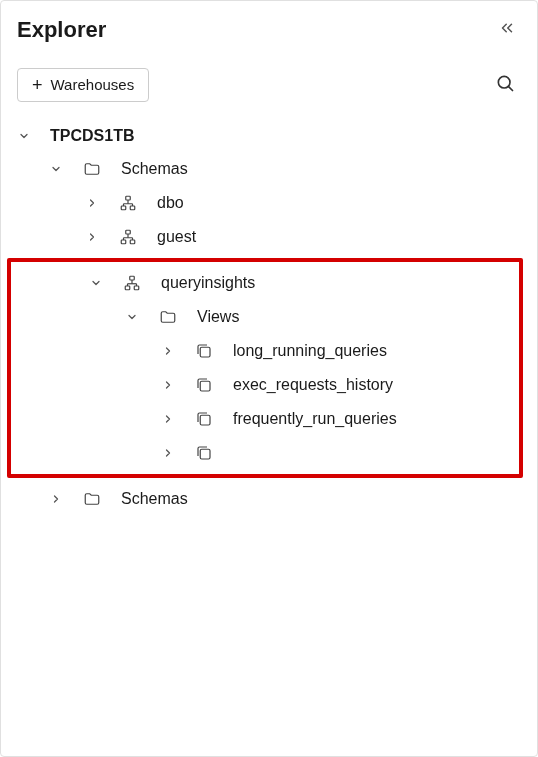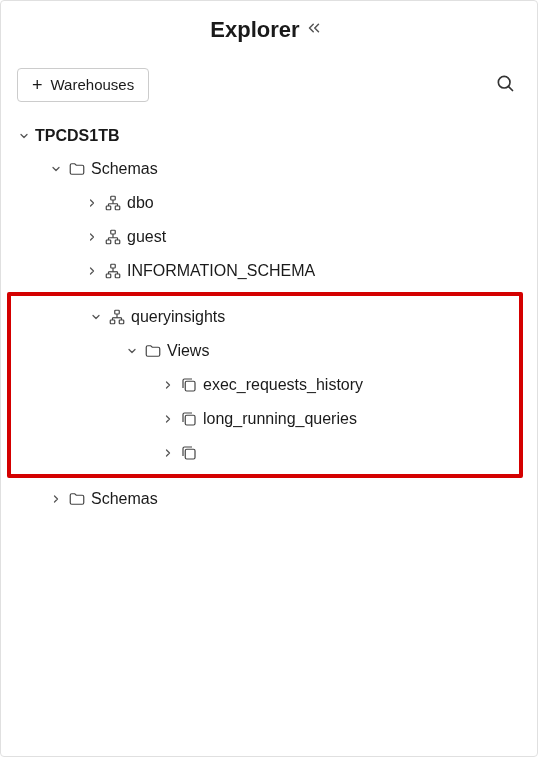--- a/index.html
+++ b/index.html
@@ -11,21 +11,21 @@
       width: 538px;
       height: 757px;
       border: 1px solid #e0e0e0;
       border-radius: 4px;
       padding: 0;
       overflow: hidden;
     }
     .header {
       display: flex;
       align-items: center;
-      justify-content: center;
+      justify-content: space-between;
       padding: 12px 16px 8px 16px;
     }
     .title {
       font-size: 22px;
       font-weight: 600;
     }
     .collapse-btn {
       font-size: 22px;
       cursor: pointer;
       color: #444;
@@ -61,21 +61,21 @@
       cursor: pointer;
       padding: 6px;
       color: #333;
     }
     .tree {
       padding: 0 10px 0 6px;
     }
     .tree-item {
       display: flex;
       align-items: center;
-      gap: 4px;
+      gap: 19px;
       padding: 7px 4px;
       cursor: pointer;
       border-radius: 3px;
     }
     .chevron {
       width: 14px;
       height: 14px;
       flex-shrink: 0;
       display: inline-flex;
       align-items: center;
@@ -192,40 +192,20 @@
           <line x1="12" y1="8" x2="12" y2="12"></line>
           <line x1="6" y1="16" x2="6" y2="13"></line>
           <line x1="18" y1="16" x2="18" y2="13"></line>
           <line x1="6" y1="13" x2="18" y2="13"></line>
           <line x1="12" y1="12" x2="12" y2="13"></line>
         </svg>
     </span>
     <span class="label">guest</span>
   </div>
 
-  <div class="tree-item" style="padding-left:78px">
-    <span class="chevron">
-      <svg width="12" height="12" viewBox="0 0 24 24" fill="none" stroke="#555" stroke-width="2.5" stroke-linecap="round" stroke-linejoin="round">
-          <polyline points="9 18 15 12 9 6"></polyline>
-        </svg>
-    </span>
-    <span class="icon">
-      <svg width="18" height="18" viewBox="0 0 24 24" fill="none" stroke="#444" stroke-width="1.6">
-          <rect x="9" y="3" width="6" height="5" rx="1"></rect>
-          <rect x="3" y="16" width="6" height="5" rx="1"></rect>
-          <rect x="15" y="16" width="6" height="5" rx="1"></rect>
-          <line x1="12" y1="8" x2="12" y2="12"></line>
-          <line x1="6" y1="16" x2="6" y2="13"></line>
-          <line x1="18" y1="16" x2="18" y2="13"></line>
-          <line x1="6" y1="13" x2="18" y2="13"></line>
-          <line x1="12" y1="12" x2="12" y2="13"></line>
-        </svg>
-    </span>
-    <span class="label">INFORMATION_SCHEMA</span>
-  </div>
 
   <div class="highlight-box">
 
     <div class="tree-item" style="padding-left:74px">
       <span class="chevron">
         <svg width="12" height="12" viewBox="0 0 24 24" fill="none" stroke="#555" stroke-width="2.5" stroke-linecap="round" stroke-linejoin="round">
             <polyline points="6 9 12 15 18 9"></polyline>
           </svg>
       </span>
       <span class="icon">
@@ -262,51 +242,65 @@
         <svg width="12" height="12" viewBox="0 0 24 24" fill="none" stroke="#555" stroke-width="2.5" stroke-linecap="round" stroke-linejoin="round">
             <polyline points="9 18 15 12 9 6"></polyline>
           </svg>
       </span>
       <span class="icon">
         <svg width="18" height="18" viewBox="0 0 24 24" fill="none" stroke="#444" stroke-width="1.6">
             <rect x="7" y="7" width="13" height="13" rx="2"></rect>
             <path d="M4 16V6a2 2 0 0 1 2-2h10"></path>
           </svg>
       </span>
-      <span class="label">exec_requests_history</span>
+      <span class="label">long_running_queries</span>
     </div>
 
     <div class="tree-item" style="padding-left:146px">
       <span class="chevron">
         <svg width="12" height="12" viewBox="0 0 24 24" fill="none" stroke="#555" stroke-width="2.5" stroke-linecap="round" stroke-linejoin="round">
             <polyline points="9 18 15 12 9 6"></polyline>
           </svg>
       </span>
       <span class="icon">
         <svg width="18" height="18" viewBox="0 0 24 24" fill="none" stroke="#444" stroke-width="1.6">
             <rect x="7" y="7" width="13" height="13" rx="2"></rect>
             <path d="M4 16V6a2 2 0 0 1 2-2h10"></path>
           </svg>
       </span>
-      <span class="label">long_running_queries</span>
-    </div>
-
+      <span class="label">exec_requests_history</span>
+    </div>
 
     <div class="tree-item" style="padding-left:146px">
       <span class="chevron">
         <svg width="12" height="12" viewBox="0 0 24 24" fill="none" stroke="#555" stroke-width="2.5" stroke-linecap="round" stroke-linejoin="round">
             <polyline points="9 18 15 12 9 6"></polyline>
           </svg>
       </span>
       <span class="icon">
         <svg width="18" height="18" viewBox="0 0 24 24" fill="none" stroke="#444" stroke-width="1.6">
             <rect x="7" y="7" width="13" height="13" rx="2"></rect>
             <path d="M4 16V6a2 2 0 0 1 2-2h10"></path>
           </svg>
       </span>
+      <span class="label">frequently_run_queries</span>
+    </div>
+
+    <div class="tree-item" style="padding-left:146px">
+      <span class="chevron">
+        <svg width="12" height="12" viewBox="0 0 24 24" fill="none" stroke="#555" stroke-width="2.5" stroke-linecap="round" stroke-linejoin="round">
+            <polyline points="9 18 15 12 9 6"></polyline>
+          </svg>
+      </span>
+      <span class="icon">
+        <svg width="18" height="18" viewBox="0 0 24 24" fill="none" stroke="#444" stroke-width="1.6">
+            <rect x="7" y="7" width="13" height="13" rx="2"></rect>
+            <path d="M4 16V6a2 2 0 0 1 2-2h10"></path>
+          </svg>
+      </span>
     </div>
 
   </div>
 
 
   <div class="tree-item" style="padding-left:42px">
     <span class="chevron">
       <svg width="12" height="12" viewBox="0 0 24 24" fill="none" stroke="#555" stroke-width="2.5" stroke-linecap="round" stroke-linejoin="round">
           <polyline points="9 18 15 12 9 6"></polyline>
         </svg>

